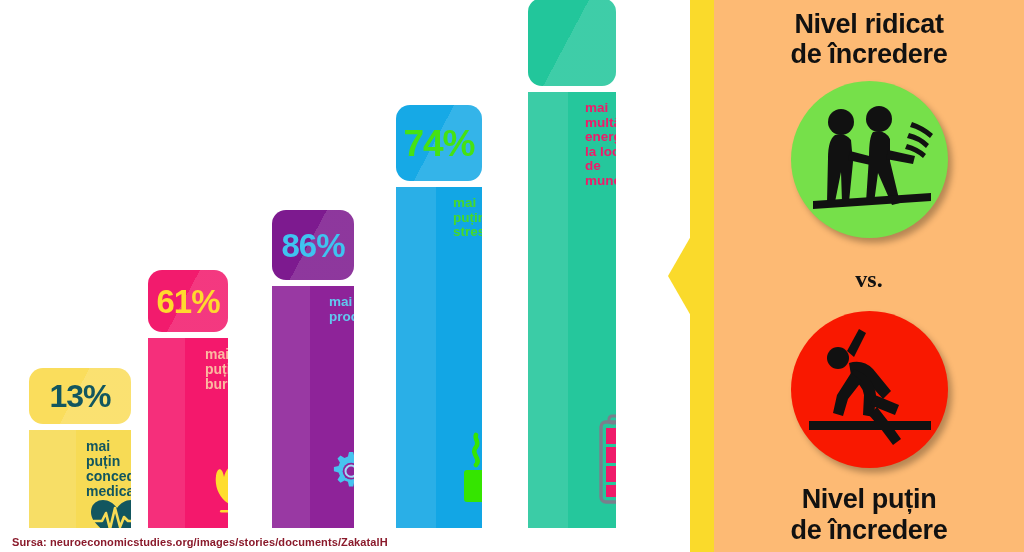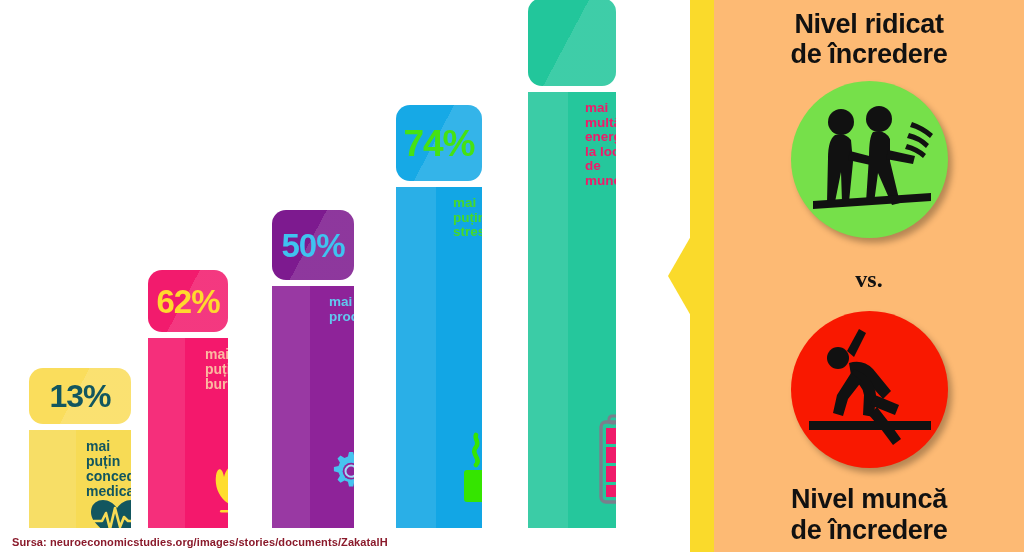--- a/index.html
+++ b/index.html
@@ -123,42 +123,42 @@
             <path d="M28 42 C10 29 2 22 2 13 C2 5 8 1 14 1 C19.5 1 24.5 4 28 9 C31.5 4 36.5 1 42 1 C48 1 54 5 54 13 C54 22 46 29 28 42Z" fill="#12565f"></path>
             <polyline points="5,22 13,22 17,14 21,30 26,9 31,28 35,18 39,22 51,22" fill="none" stroke="#f7db55" stroke-width="2.6" stroke-linejoin="round" stroke-linecap="round"></polyline>
           </svg>
         </div>
       </div>
     </div>
 
     <div class="bar-group" style="left:148px;width:80px;">
       <div class="bar-cap" style="height:62px;background:#f21b6d;">
         <div class="sheen"></div>
-        <span class="pct" style="font-size:33px;color:#ffd92e;">62%</span>
+        <span class="pct" style="font-size:33px;color:#ffd92e;">61%</span>
       </div>
       <div class="bar-body" style="height:190px;background:#f4186c;">
         <div class="shade"></div>
         <div class="bar-label" style="font-size:14px;color:#fbb9a0;">mai puțin
 burnout</div>
         <div class="bar-icon" style="padding-left:16px;">
           <svg width="50" height="62" viewBox="0 0 50 62">
             <path d="M25 1 C27 12 36 15 38 25 C40 14 45 16 46 24 C48 37 40 52 25 55
                      C10 52 2 37 4 24 C5 16 10 14 12 25 C14 15 23 12 25 1Z" fill="#ffdd2e"></path>
             <path d="M25 20 C27 28 32 30 33 37 C34 45 30 52 25 53 C20 52 16 45 17 37
                      C18 30 23 28 25 20Z" fill="#fff6a8"></path>
             <rect x="8" y="58" width="34" height="2.6" rx="1.3" fill="#ffdd2e"></rect>
           </svg>
         </div>
       </div>
     </div>
 
     <div class="bar-group" style="left:272px;width:82px;">
       <div class="bar-cap" style="height:70px;background:#7d1a8f;">
         <div class="sheen"></div>
-        <span class="pct" style="font-size:33px;color:#3fc3f0;">50%</span>
+        <span class="pct" style="font-size:33px;color:#3fc3f0;">86%</span>
       </div>
       <div class="bar-body" style="height:242px;background:#8e2399;">
         <div class="shade"></div>
         <div class="bar-label" style="font-size:13.5px;color:#61c8ef;">mai multă
 productivitate</div>
         <div class="bar-icon" style="padding-left:6px;padding-bottom:14px;">
           <svg width="72" height="62" viewBox="0 0 72 62">
             <g fill="#47c3ef">
               <path d="M23 4 l4.2 .0 1.1 4.6 3.4 1.4 4-2.4 3 3 -2.4 4 1.4 3.4 4.6 1.1 0 4.2
                        -4.6 1.1 -1.4 3.4 2.4 4 -3 3 -4-2.4 -3.4 1.4 -1.1 4.6 -4.2 0 -1.1-4.6
@@ -274,16 +274,16 @@
             <path d="M60 62 l-14 22 -4 18 10 3 5 -17 14 -18z"></path>
             <path d="M84 84 l24 10 -4 10 -25 -10z"></path>
             <path d="M86 96 l14 18 10 14 -8 6 -12 -16 -12 -14z"></path>
 
             <rect x="18" y="110" width="122" height="9"></rect>
           </g>
         </svg>
       </div>
     </div>
 
-    <div class="panel-title" style="margin-top:16px;">Nivel muncă
+    <div class="panel-title" style="margin-top:16px;">Nivel puțin
 de încredere</div>
   </div>
 </div>
 
 </body></html>

